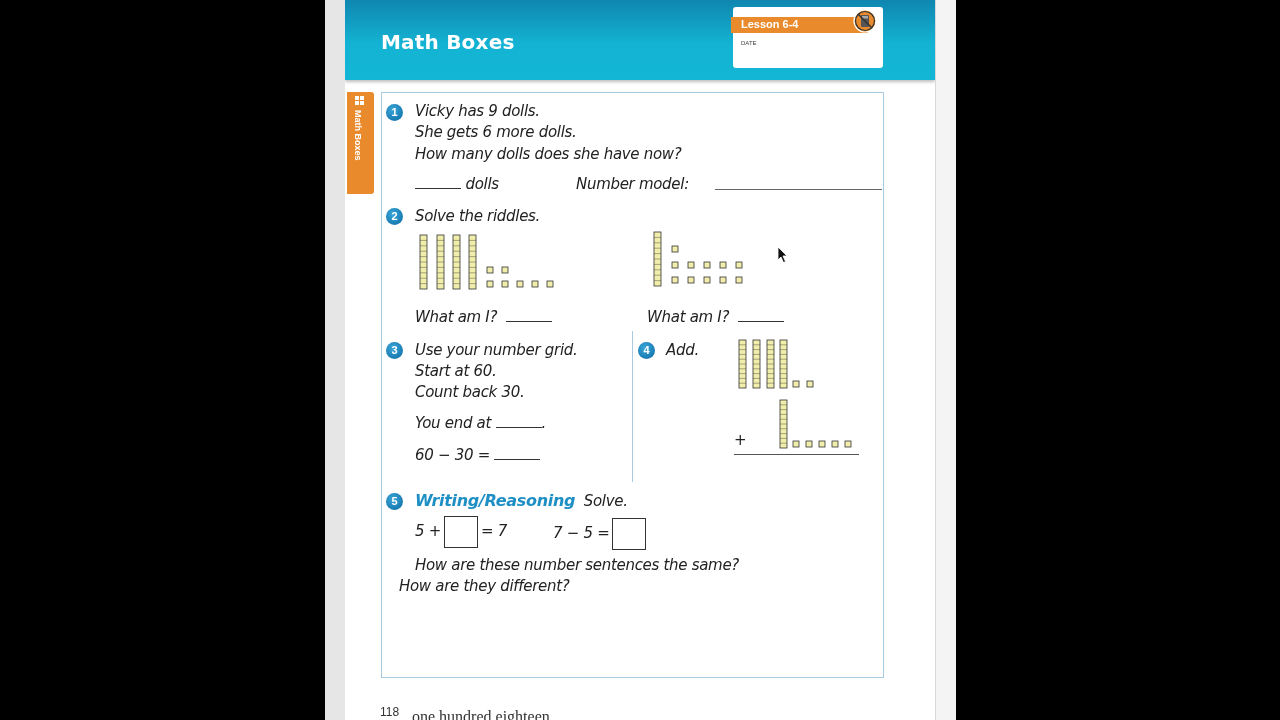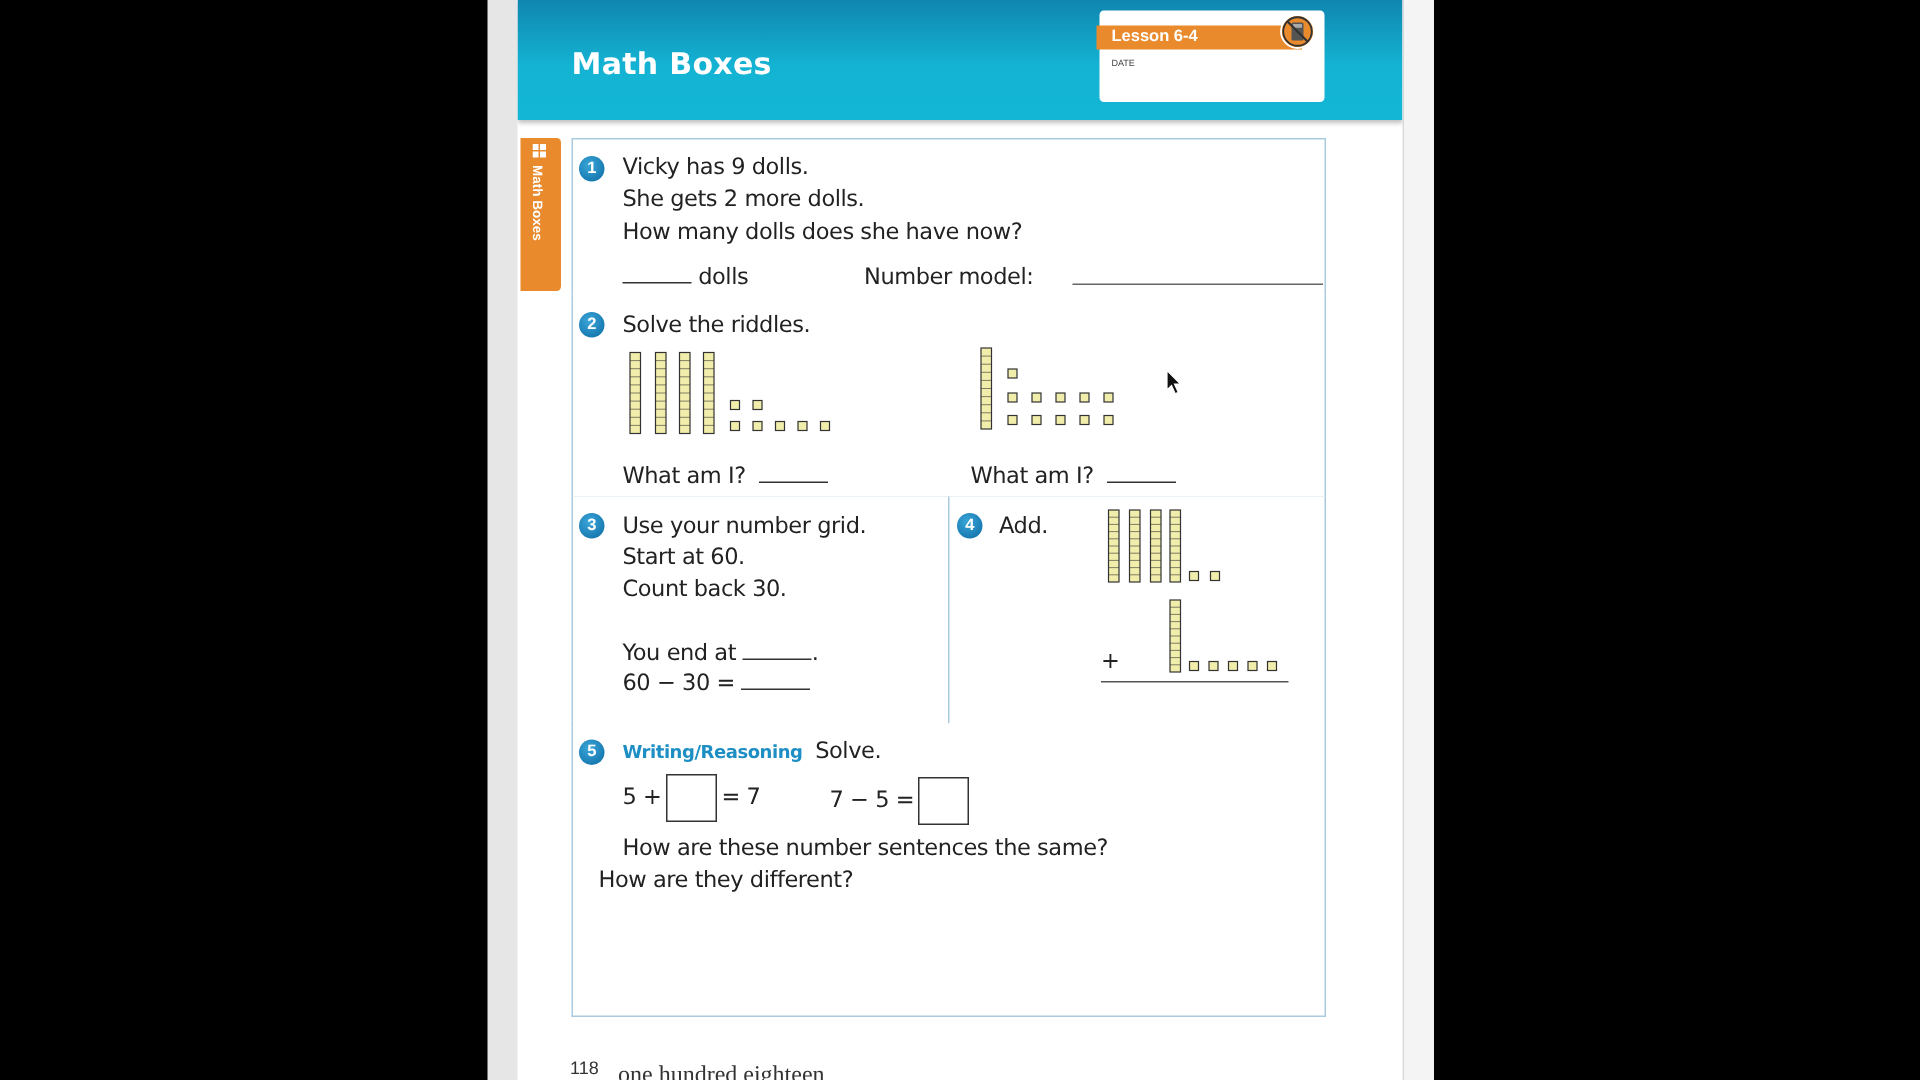--- a/index.html
+++ b/index.html
@@ -11,23 +11,23 @@
   .header-title{position:absolute;left:36px;top:30px;color:#fff;font-weight:bold;font-size:20px;letter-spacing:0.2px;font-family:"DejaVu Sans",sans-serif;}
   .lesson-card{position:absolute;left:388px;top:7px;width:150px;height:61px;background:#fff;border-radius:3px;}
   .lesson-bar{position:absolute;left:386px;top:17px;width:137px;height:16px;background:#e98a2c;}
   .lesson-label{position:absolute;left:10px;top:1px;color:#fff;font-weight:bold;font-size:11px;font-family:"Liberation Sans",sans-serif;}
   .date-label{position:absolute;left:396px;top:40px;font-size:6px;color:#444;font-family:"Liberation Sans",sans-serif;}
   .nocalc{position:absolute;left:508px;top:9px;width:24px;height:24px;}
   .side-tab{position:absolute;left:2px;top:92px;width:27px;height:102px;background:#e98a2c;border-radius:0 3px 3px 0;}
   .side-tab-text{position:absolute;left:6px;top:10px;writing-mode:vertical-rl;color:#fff;font-weight:bold;font-size:9px;font-family:"Liberation Sans",sans-serif;}
   .box{position:absolute;border:1px solid #a9cbe0;background:#fff;}
   .num{position:absolute;width:17px;height:17px;border-radius:50%;background:radial-gradient(circle at 40% 35%,#3aa6d8,#0b6aa3);color:#fff;font-weight:bold;font-size:11px;text-align:center;line-height:17px;font-family:"Liberation Sans",sans-serif;}
-  .t{position:absolute;font-size:15px;color:#222;white-space:nowrap;font-family:"DejaVu Sans",sans-serif;letter-spacing:-0.3px;}
+  .t{position:absolute;font-size:15px;color:#222;white-space:nowrap;font-family:"DejaVu Sans",sans-serif;letter-spacing:-0.3px;font-style:italic;}
   .blank{display:inline-block;border-bottom:1px solid #333;}
-  .writing{color:#1d8fc4;font-weight:bold;font-size:12px;margin-top:40px;}
+  .writing{color:#1d8fc4;font-weight:bold;font-size:16px;margin-top:40px;}
   .ansbox{display:inline-block;width:32px;height:30px;border:1px solid #333;vertical-align:middle;margin:0 3px;}
   .footer-num{position:absolute;left:35px;top:705px;font-size:12px;color:#333;font-family:"Liberation Sans",sans-serif;}
   .footer-words{position:absolute;left:67px;top:708px;font-size:16px;color:#333;font-family:Liberation Serif, serif;}
   .cursor{position:absolute;left:777px;top:246px;width:12px;height:18px;}
   svg{display:block;}
 </style>
 </head>
 <body>
 
 <div class="viewer"></div>
@@ -61,21 +61,21 @@
           <rect x="0" y="5" width="4" height="4" fill="#fff"></rect>
           <rect x="5" y="5" width="4" height="4" fill="#fff"></rect>
         </svg>
     </div>
     <div class="side-tab-text" style="top:18px;">Math Boxes</div>
   </div>
 
   <div class="box" style="left:36px;top:92px;width:501px;height:105px;">
     <div class="num" style="left:4px;top:11px;">1</div>
     <div class="t" style="left:33px;top:9px;">Vicky has 9 dolls.</div>
-    <div class="t" style="left:33px;top:30px;">She gets 2 more dolls.</div>
+    <div class="t" style="left:33px;top:30px;">She gets 6 more dolls.</div>
     <div class="t" style="left:33px;top:52px;">How many dolls does she have now?</div>
     <div class="t" style="left:33px;top:82px;">
       <span class="blank" style="width:46px;"></span>
       <span>dolls</span>
     </div>
     <div class="t" style="left:194px;top:82px;">Number model:</div>
     <div style="position:absolute;left:333px;top:96px;width:167px;border-bottom:1px solid #666;"></div>
   </div>
 
   <div class="box" style="left:36px;top:197px;width:501px;height:134px;border-top:none;">
@@ -133,21 +133,21 @@
       <span>What am I?</span>
       <span class="blank" style="width:46px;margin-left:4px;"></span>
     </div>
   </div>
 
   <div class="box" style="left:36px;top:331px;width:251px;height:151px;border-top:none;">
     <div class="num" style="left:4px;top:11px;">3</div>
     <div class="t" style="left:33px;top:10px;">Use your number grid.</div>
     <div class="t" style="left:33px;top:31px;">Start at 60.</div>
     <div class="t" style="left:33px;top:52px;">Count back 30.</div>
-    <div class="t" style="left:33px;top:95px;">
+    <div class="t" style="left:33px;top:83px;">
       <span>You end at</span>
       <span class="blank" style="width:46px;"></span><span>.</span>
     </div>
     <div class="t" style="left:33px;top:115px;">
       <span>60 − 30 =</span>
       <span class="blank" style="width:46px;"></span>
     </div>
   </div>
 
   <div class="box" style="left:287px;top:331px;width:250px;height:151px;border-top:none;border-left:1px solid #a9cbe0;">

